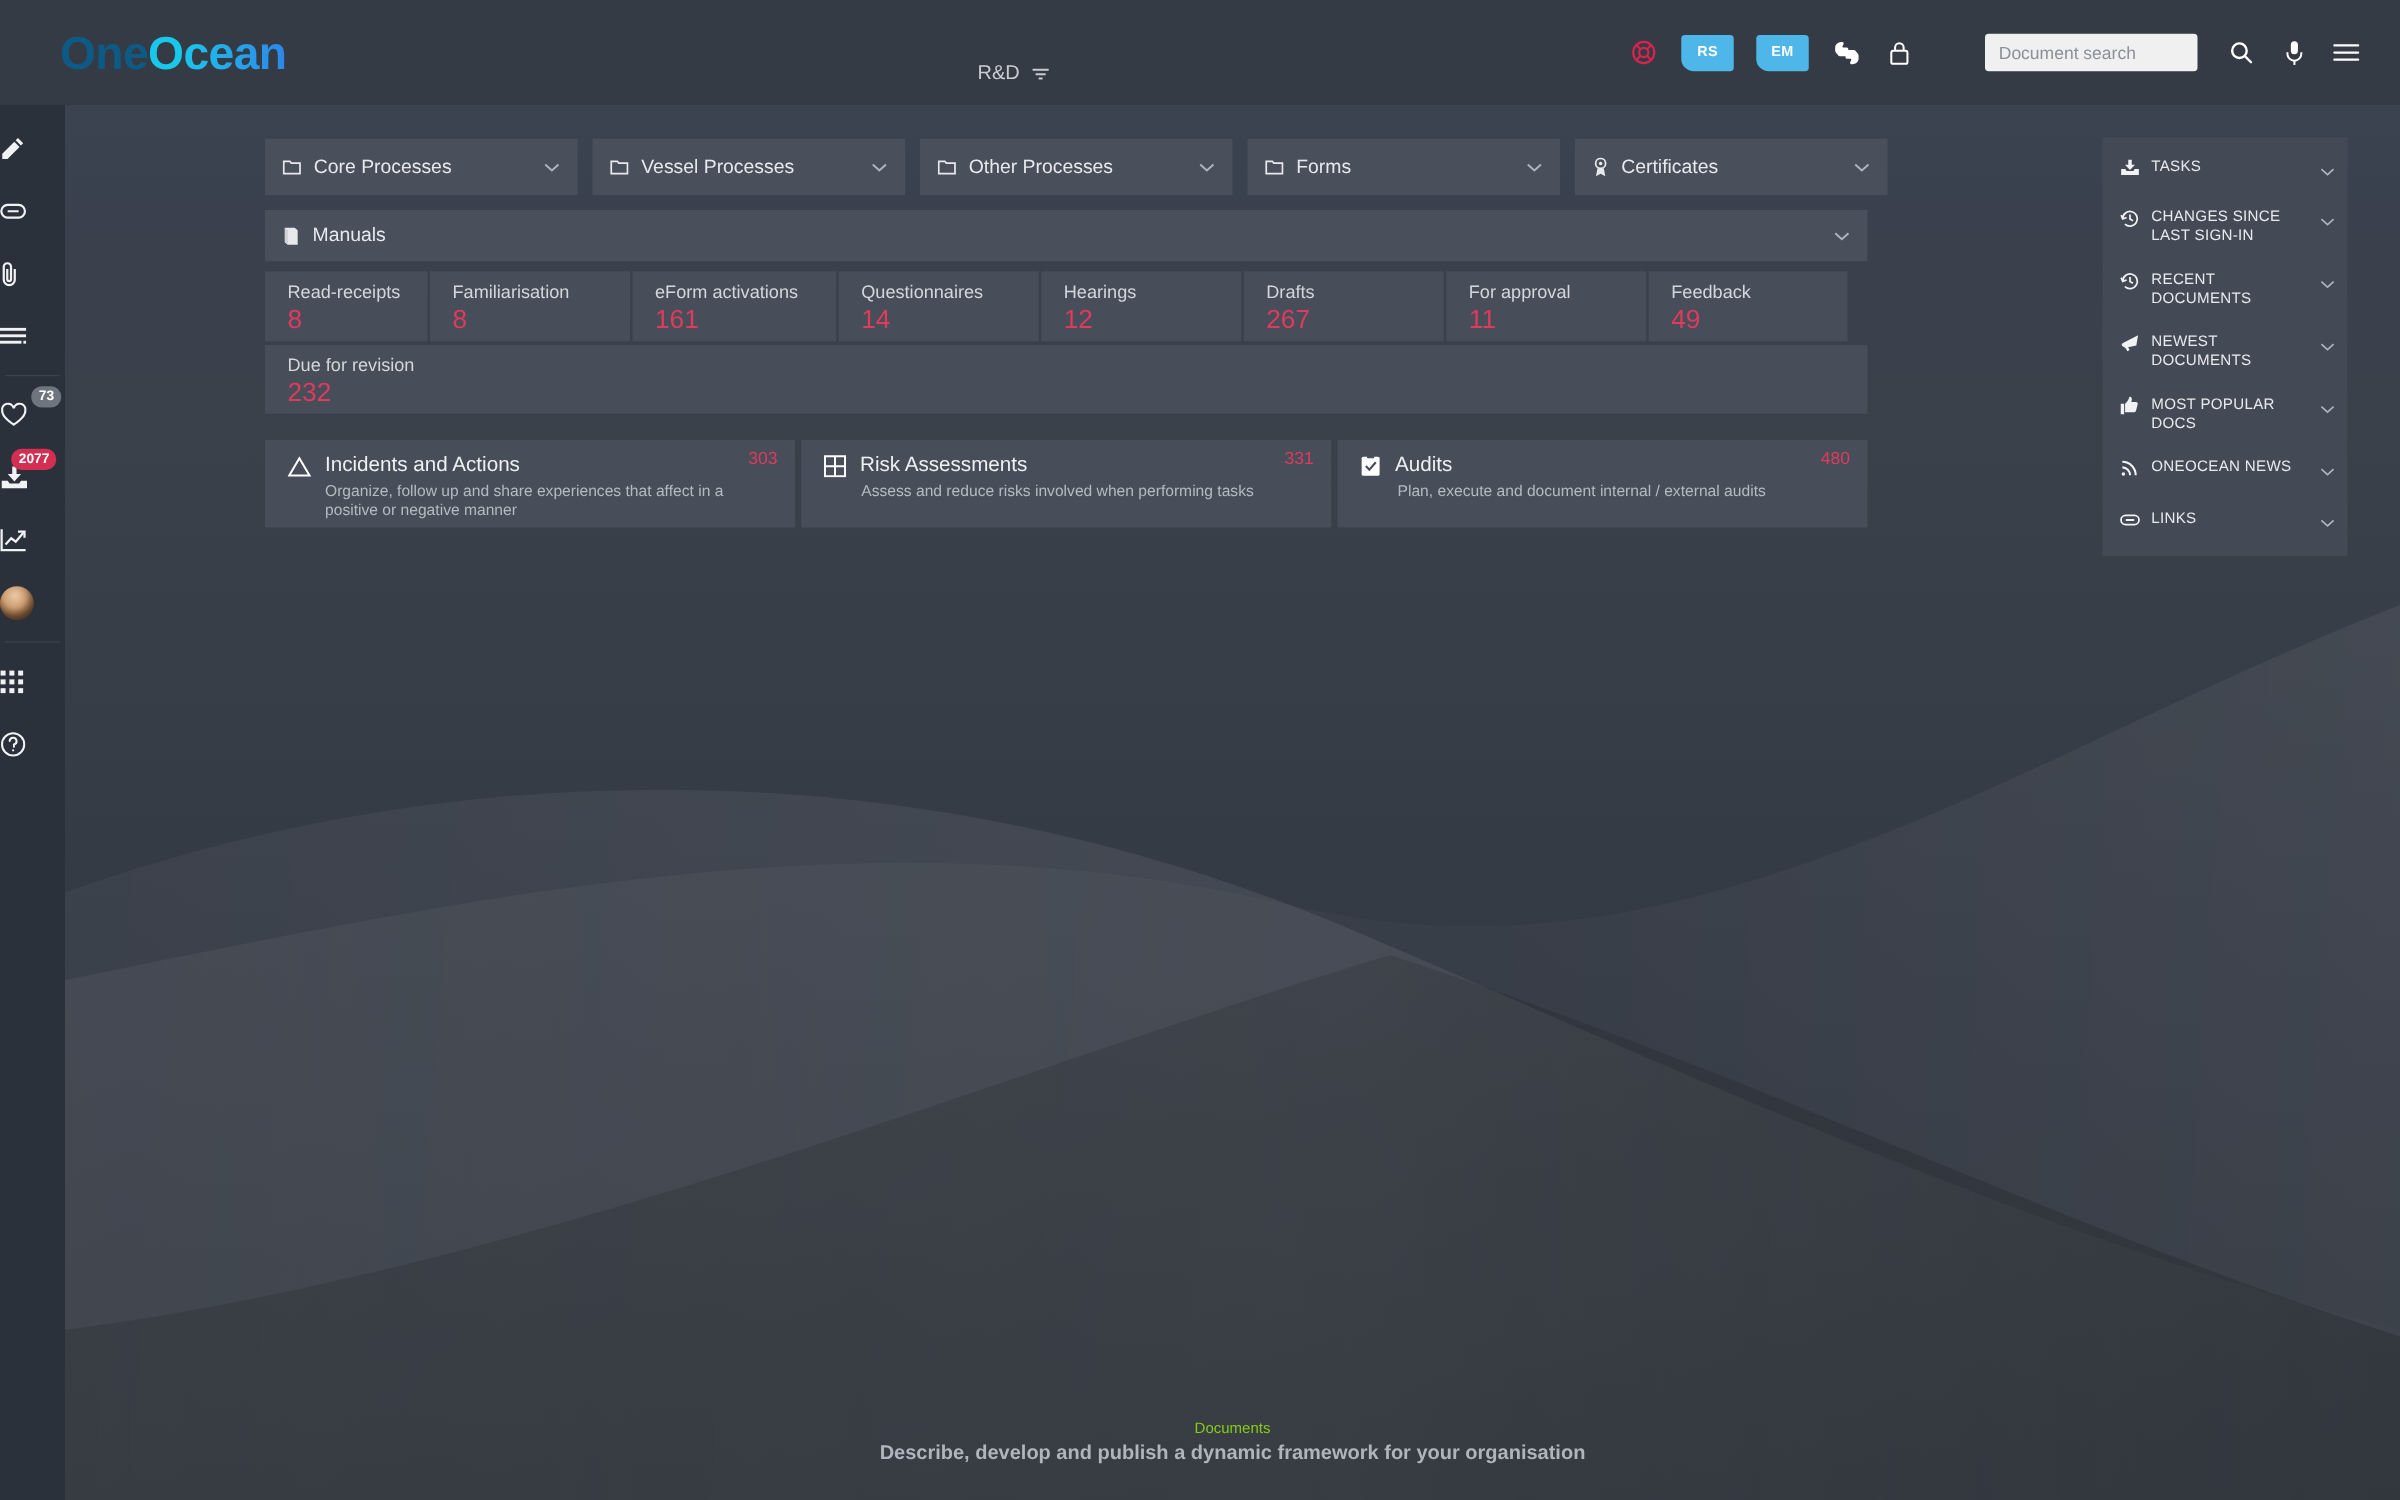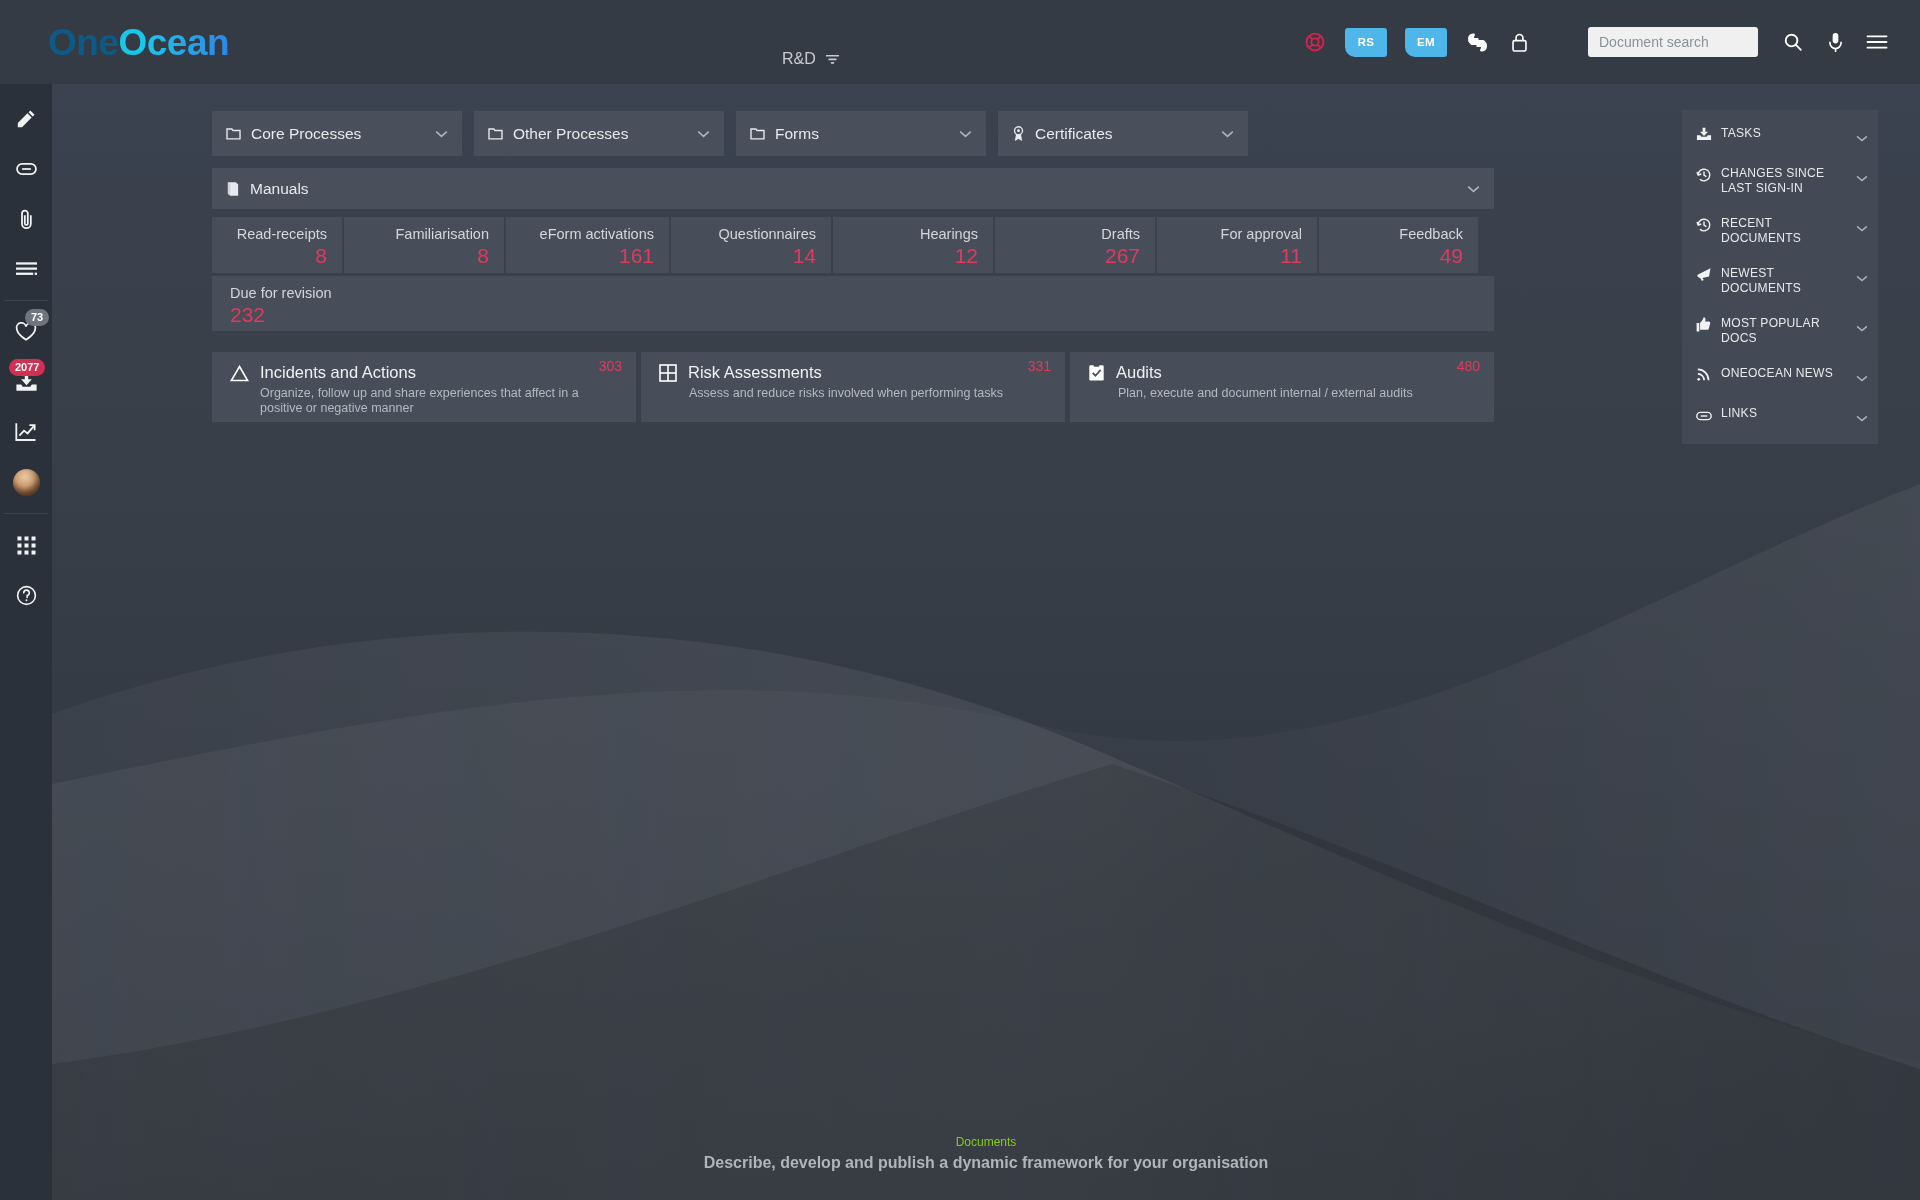--- a/index.html
+++ b/index.html
@@ -72,21 +72,21 @@
 
   
   .leftrail {
     position: absolute; top: 84px; left: 0; width: 52px; height: 1116px;
     background: #2b313b;
     z-index: 30;
     display: flex; flex-direction: column; align-items: center;
   }
   .rail-item {
     width: 52px; height: 50px;
-    display: flex; align-items: center; justify-content: center;
+    display: flex; align-items: center; 
     position: relative;
     cursor: pointer;
   }
   .rail-sep { width: 44px; height: 1px; background: #3b424e; margin: 6px 0; }
   .badge {
     position: absolute;
     background: #6f757e; color: #fff;
     font-size: 11px; font-weight: bold;
     border-radius: 9px;
     padding: 1px 6px;
@@ -148,21 +148,20 @@
 
   .stats-row {
     position: absolute; left: 160px; top: 133px;
     display: flex; gap: 2px;
   }
   .stat {
     height: 56px;
     background: #474e59;
     padding: 9px 15px 0 18px;
     cursor: pointer;
-    text-align: right;
   }
   .stat .cap { color: #d3d7dc; font-size: 14.5px; line-height: 17px; white-space: nowrap; }
   .stat .num { color: #e03a5c; font-size: 21px; line-height: 25px; font-weight: 400; }
 
   .due {
     position: absolute; left: 160px; top: 192px;
     width: 1282px; height: 55px;
     background: #474e59;
     padding: 9px 15px 0 18px;
     cursor: pointer;
@@ -422,20 +421,29 @@
       <div class="dd">
         <svg width="15" height="13" viewBox="0 0 16 14" fill="none" stroke="#e7e9ec" stroke-width="1.5">
             <path d="M1 2.2h5.2l1.3 1.6H15V12.8H1z"></path>
           </svg>
         <span class="lbl">Core Processes</span>
         <svg class="chev" width="13" height="8" viewBox="0 0 14 8" fill="none" stroke="#aeb4bc" stroke-width="1.7">
             <polyline points="1.3,1.4 7,6.6 12.7,1.4"></polyline>
           </svg>
       </div>
 
+      <div class="dd">
+        <svg width="15" height="13" viewBox="0 0 16 14" fill="none" stroke="#e7e9ec" stroke-width="1.5">
+            <path d="M1 2.2h5.2l1.3 1.6H15V12.8H1z"></path>
+          </svg>
+        <span class="lbl">Vessel Processes</span>
+        <svg class="chev" width="13" height="8" viewBox="0 0 14 8" fill="none" stroke="#aeb4bc" stroke-width="1.7">
+            <polyline points="1.3,1.4 7,6.6 12.7,1.4"></polyline>
+          </svg>
+      </div>
 
       <div class="dd">
         <svg width="15" height="13" viewBox="0 0 16 14" fill="none" stroke="#e7e9ec" stroke-width="1.5">
             <path d="M1 2.2h5.2l1.3 1.6H15V12.8H1z"></path>
           </svg>
         <span class="lbl">Other Processes</span>
         <svg class="chev" width="13" height="8" viewBox="0 0 14 8" fill="none" stroke="#aeb4bc" stroke-width="1.7">
             <polyline points="1.3,1.4 7,6.6 12.7,1.4"></polyline>
           </svg>
       </div>

